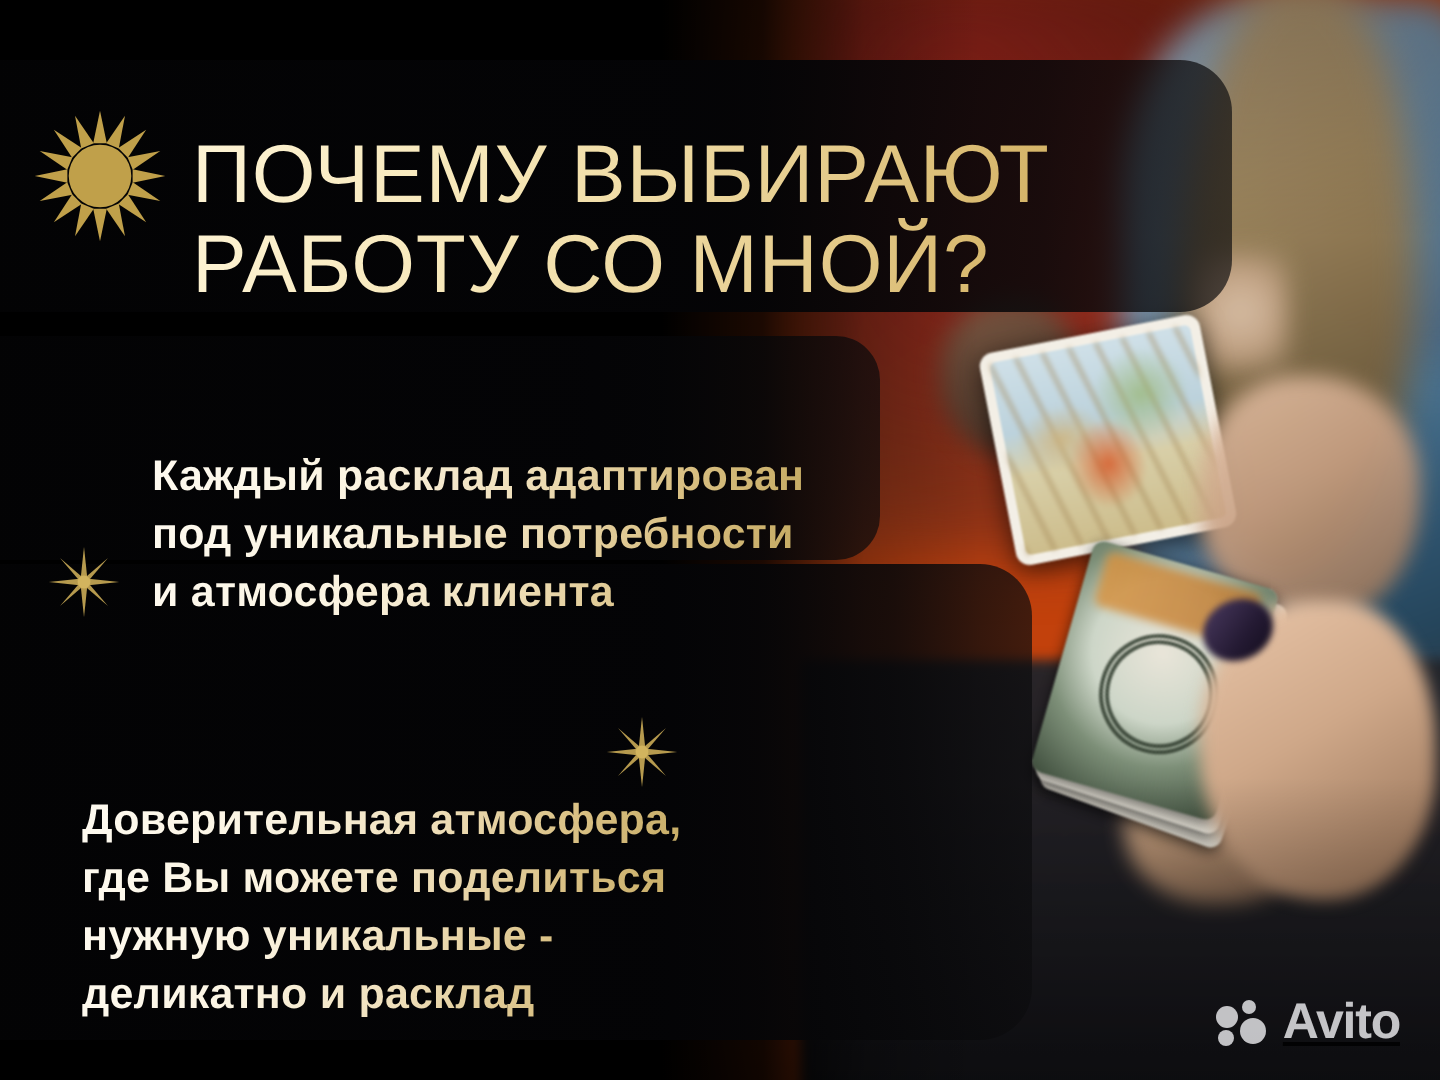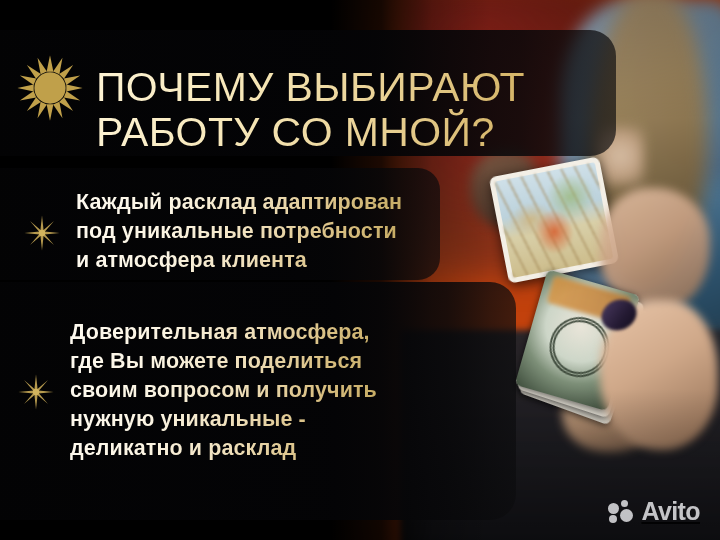--- a/index.html
+++ b/index.html
@@ -164,32 +164,32 @@
     position:absolute;left:96px;top:38px;width:560px;
     font-size:41px;line-height:45px;font-weight:400;letter-spacing:.4px;
     text-transform:uppercase;
     background:linear-gradient(100deg,#fdf3d4 0%,#f6e5b4 26%,#e2c madre 50%,#d9bb74 64%,#caa64f 82%,#b08f3e 100%);
     background:linear-gradient(100deg,#fdf3d4 0%,#f6e6b6 28%,#e8d093 52%,#d7b76c 72%,#bf9a46 100%);
     -webkit-background-clip:text;background-clip:text;color:transparent;
     text-shadow:none;
   }
   .title .l2{display:block;}
 
-  .bullet{position:absolute;display:flex;align-items:center;}
+  .bullet{position:absolute;display:flex;align-items:flex-end;margin-top:36px;}
   .star{width:40px;height:40px;flex:0 0 40px;margin-top:2px;}
   .btext{
     font-size:21.5px;line-height:29px;font-weight:700;letter-spacing:.1px;
     background:linear-gradient(100deg,#fefaf0 0%,#fbf4e2 30%,#efdfba 55%,#d9c084 78%,#c3a85f 100%);
     -webkit-background-clip:text;background-clip:text;color:transparent;
     margin-left:14px;
   }
   .btext span{display:block;white-space:nowrap;}
 
   .b1{left:22px;top:188px;}
-  .b2{left:16px;top:318px;}
+  .b2{left:27px;top:318px;flex-direction:column;}
 
   
   .avito{position:absolute;right:20px;bottom:16px;display:flex;align-items:center;gap:7px;opacity:.82;text-decoration:underline;}
   .avito-dots{position:relative;width:26px;height:24px;flex:0 0 26px;}
   .avito-dots i{position:absolute;border-radius:50%;background:#e9e9ec;display:block;}
   .d1{left:0;top:3px;width:11px;height:11px;}
   .d2{left:13px;top:0;width:7px;height:7px;}
   .d3{left:1px;top:15px;width:8px;height:8px;}
   .d4{left:12px;top:9px;width:13px;height:13px;}
   .avito-word{font-size:25px;font-weight:700;color:#ececef;letter-spacing:-.6px;line-height:1;}
@@ -299,21 +299,20 @@
             <polygon points="80,80 53,57 50,50 57,53"></polygon>
             <polygon points="80,20 57,47 50,50 53,43"></polygon>
             <polygon points="20,80 43,53 50,50 47,57"></polygon>
             <circle cx="50" cy="50" r="8" fill="#d2b45e"></circle>
           </g>
         </svg>
       </span>
       <div class="btext">
         <span>Доверительная атмосфера,</span>
         <span>где Вы можете поделиться</span>
-        <span>своим вопросом и получить</span>
         <span>нужную уникальные -</span>
         <span>деликатно и расклад</span>
       </div>
     </div>
 
     <div class="avito">
       <span class="avito-dots">
         <i class="d1"></i>
         <i class="d2"></i>
         <i class="d3"></i>

